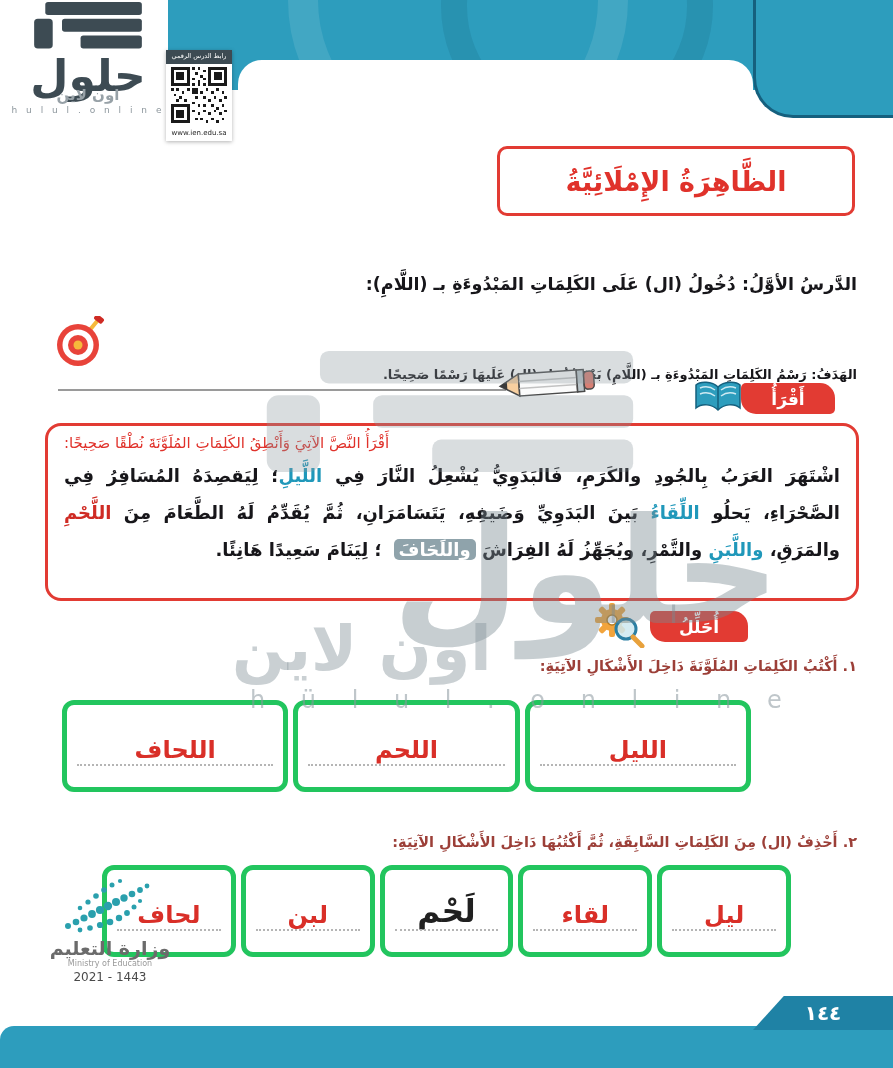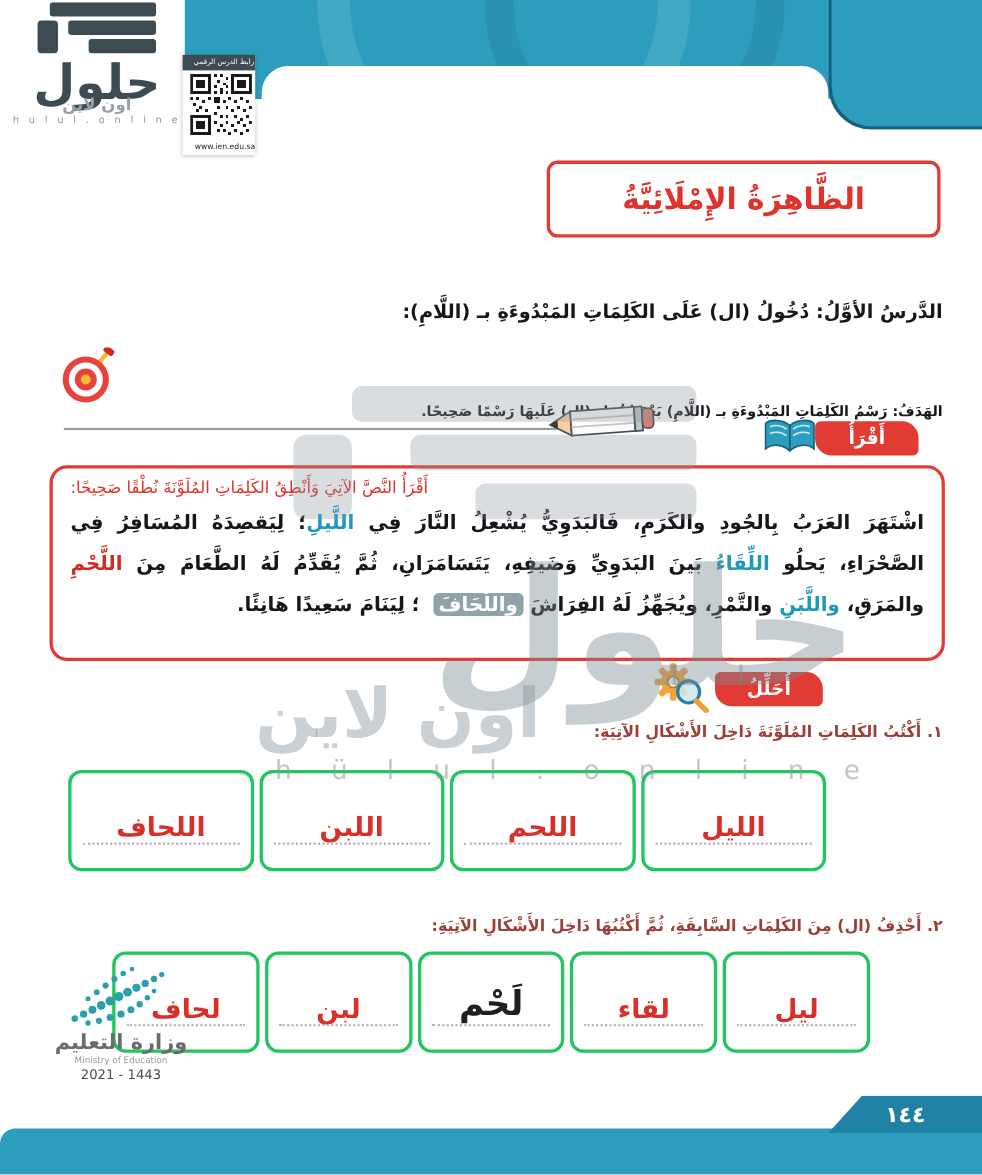--- a/index.html
+++ b/index.html
@@ -15,21 +15,21 @@
             border-bottom-left-radius:40px;border-left:3px solid #15607e;border-bottom:3px solid #15607e;box-sizing:border-box;}
 
   
   .logo{position:absolute;top:2px;left:4px;width:168px;z-index:8;text-align:center;}
   .logo-ar{font-size:44px;font-weight:bold;color:#3d4b53;line-height:1.0;margin-top:-4px;}
   .logo-sub{font-size:15px;font-weight:bold;color:#97a1a7;margin-top:-12px;}
   .logo-en{font-size:9px;letter-spacing:3px;color:#8d979d;direction:ltr;margin-top:1px;}
 
   
   .qr-card{position:absolute;top:50px;left:166px;width:66px;background:#fff;z-index:9;
-           box-shadow:0 1px 4px rgba(0,0,0,.3);text-align:right;}
+           box-shadow:0 1px 4px rgba(0,0,0,.3);text-align:center;}
   .qr-label{background:#3d4b53;color:#fff;font-size:6.5px;padding:3px 1px;line-height:1.2;}
   .qr-box{padding:3px 3px 0;}
   .qr-url{font-size:7px;color:#222;padding:2px 0 4px;direction:ltr;}
 
   
   .title-box{position:absolute;top:146px;right:38px;width:352px;height:64px;border:3px solid #e23b33;
              border-radius:10px;display:flex;align-items:center;justify-content:center;background:#fff;}
   .title-text{color:#e0322b;font-size:27px;font-weight:bold;}
 
   
@@ -59,21 +59,21 @@
   .seg-red{color:#cf2b24;}
   .seg-hl{background:#8fa3ab;color:#fff;border-radius:5px;padding:0 5px;margin-left:12px;}
 
   
   .ex-label{position:absolute;right:36px;font-size:14.5px;font-weight:bold;color:#9c3f38;text-align:right;}
   .ex1-label{top:658px;}
   .ex2-label{top:834px;}
   .row{position:absolute;width:689px;height:92px;display:flex;gap:5px;}
   .row1{top:700px;left:62px;}
   .row2{top:865px;left:102px;}
-  .abox{flex:1;position:relative;background:#fff;border:3px solid #22c55e;border-radius:12px;}
+  .abox{flex:1;position:relative;background:#fff;border:5px solid #22c55e;border-radius:12px;}
   .aword{position:absolute;left:0;right:0;bottom:25px;text-align:center;font-size:24px;font-weight:bold;color:#d92f28;line-height:1;}
   .aword-dark{color:#202020;font-size:31px;}
   .dotline{position:absolute;left:10px;right:10px;bottom:21px;border-bottom:2.5px dotted #b5b5b5;}
 
   
   .wm{position:absolute;z-index:5;pointer-events:none;font-weight:bold;}
   .wm-mark{top:348px;left:252px;opacity:.32;}
   .wm-main{top:498px;left:392px;font-size:148px;line-height:1;color:rgba(122,138,146,.42);}
   .wm-sub{top:612px;left:232px;font-size:62px;color:rgba(138,151,158,.45);}
   .wm-latin{top:686px;left:250px;font-size:24px;letter-spacing:14px;color:rgba(138,151,158,.55);direction:ltr;font-weight:normal;}
@@ -243,24 +243,20 @@
   <div class="row row1">
     <div class="abox">
       <span class="aword">الليل</span>
       <span class="dotline"></span>
     </div>
     <div class="abox">
       <span class="aword">اللحم</span>
       <span class="dotline"></span>
     </div>
     <div class="abox">
-      <span class="aword">اللبن</span>
-      <span class="dotline"></span>
-    </div>
-    <div class="abox">
       <span class="aword">اللحاف</span>
       <span class="dotline"></span>
     </div>
   </div>
 
   <div class="ex-label ex2-label">٢. أَحْذِفُ (ال) مِنَ الكَلِمَاتِ السَّابِقَةِ، ثُمَّ أَكْتُبُهَا دَاخِلَ الأَشْكَالِ الآتِيَةِ:</div>
   <div class="row row2">
     <div class="abox">
       <span class="aword">ليل</span>
       <span class="dotline"></span>

